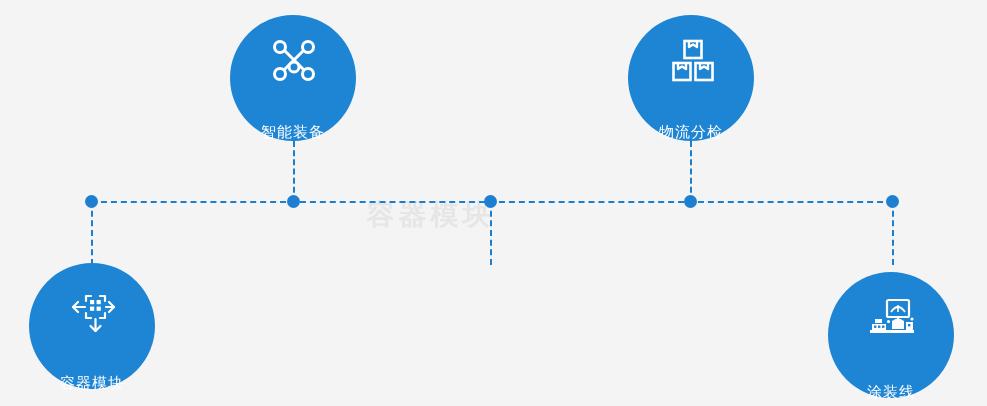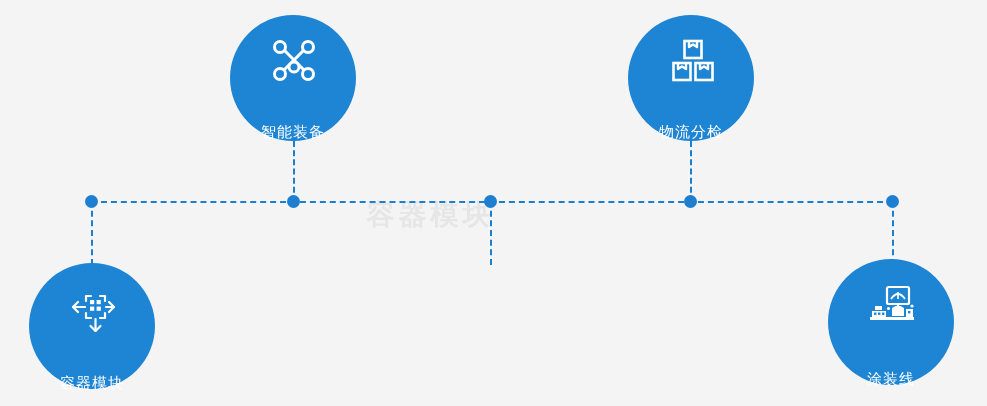--- a/index.html
+++ b/index.html
@@ -173,21 +173,21 @@
           <rect x="27.6" y="11" width="4.2" height="4.2"></rect>
           <rect x="21" y="17.6" width="4.2" height="4.2"></rect>
           <rect x="27.6" y="17.6" width="4.2" height="4.2"></rect>
         </g>
       </svg>
     </span>
     <span class="cap">容器模块</span>
   </div>
 
 
-  <div class="bubble low" style="left:828px; top:259px;">
+  <div class="bubble low" style="left:828px; top:272px;">
     <span class="ico">
       <svg viewBox="0 0 48 46" width="48" height="46">
 
         <rect x="19" y="2" width="22" height="17" rx="1.5" fill="none" stroke="#ffffff" stroke-width="2.2"></rect>
         <path d="M23 14 q7 -10 14 0" fill="none" stroke="#ffffff" stroke-width="1.8"></path>
         <line x1="30" y1="14" x2="30" y2="7" stroke="#ffffff" stroke-width="1.6"></line>
         <line x1="30" y1="19" x2="30" y2="23" stroke="#ffffff" stroke-width="2"></line>
 
         <path d="M24 23 q6 -5 12 0 l0 8 -12 0 z" fill="#ffffff"></path>
         <path d="M7 21 l7 0 0 4 -7 0 z" fill="#ffffff"></path>

